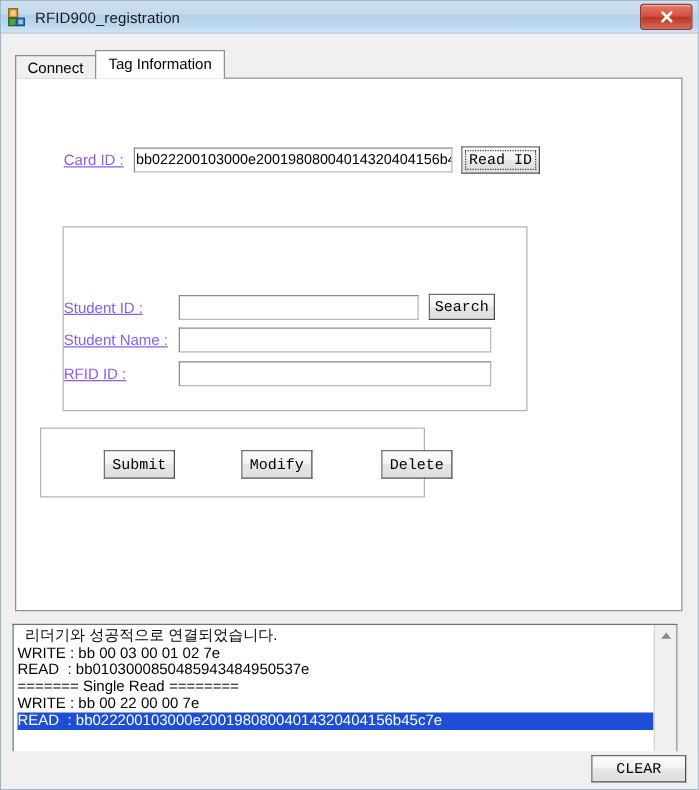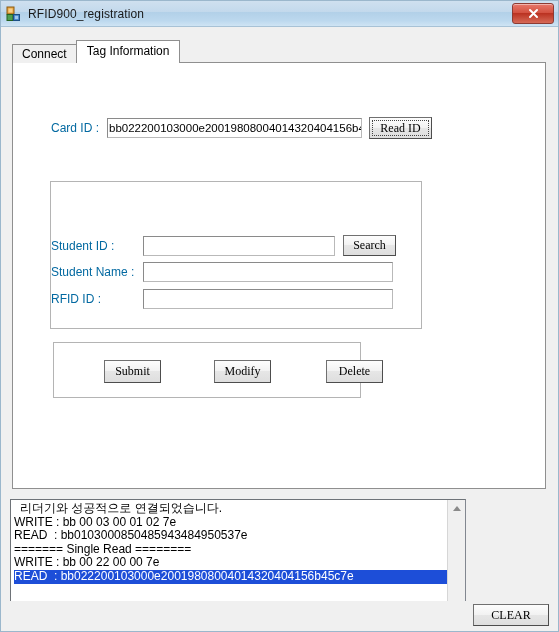--- a/index.html
+++ b/index.html
@@ -133,22 +133,23 @@
   
   .cardid-row {
     position: absolute;
     left: 38px;
     top: 90px;
     display: flex;
     align-items: center;
   }
   .lbl {
     font-size: 12px;
-    color: #0369a1;
+    color: #8b5cf6;
     white-space: nowrap;
+    text-decoration: underline;
   }
   .cardid-label { width: 60px; text-align: right; margin-right: 8px; }
 
   .textbox {
     box-sizing: border-box;
     background: #fff;
     border: 1px solid #b9b9b9;
     border-top-color: #8a8a8a;
     border-left-color: #8a8a8a;
     font-family: "Liberation Sans", sans-serif;
@@ -162,21 +163,21 @@
     outline: none;
   }
   #cardid-input { width: 255px; }
 
   .btn {
     box-sizing: border-box;
     background: linear-gradient(to bottom, #fdfdfd 0%, #f2f2f2 48%, #e6e6e6 50%, #dedede 100%);
     border: 1px solid #707070;
     border-right-color: #4d4d4d;
     border-bottom-color: #4d4d4d;
-    font-family: Liberation Serif, serif;
+    font-family: Liberation Mono, monospace;
     font-size: 12px;
     color: #000;
     cursor: pointer;
     text-align: center;
     padding: 0;
   }
   .btn.focused {
     position: relative;
   }
   .btn.focused::after {
@@ -219,41 +220,41 @@
   #studentname-input { width: 250px; }
   #rfidid-input { width: 250px; }
   #search-btn {
     width: 53px;
     height: 21px;
     margin-left: 8px;
   }
 
   
   #action-group {
-    left: 52px;
+    left: 31px;
     top: 315px;
     width: 308px;
     height: 56px;
   }
   .action-btn {
     position: absolute;
     top: 17px;
     width: 57px;
     height: 23px;
   }
   #submit-btn { left: 50px; }
   #modify-btn { left: 160px; }
   #delete-btn { left: 272px; }
 
   
   .logbox {
     position: absolute;
     left: 9px;
     top: 472px;
-    width: 456px;
+    width: 532px;
     height: 128px;
     box-sizing: border-box;
     background: #ffffff;
     border: 1px solid #828790;
     border-top-color: #6e7378;
     border-left-color: #6e7378;
     display: flex;
     overflow: hidden;
   }
   .log-content {

